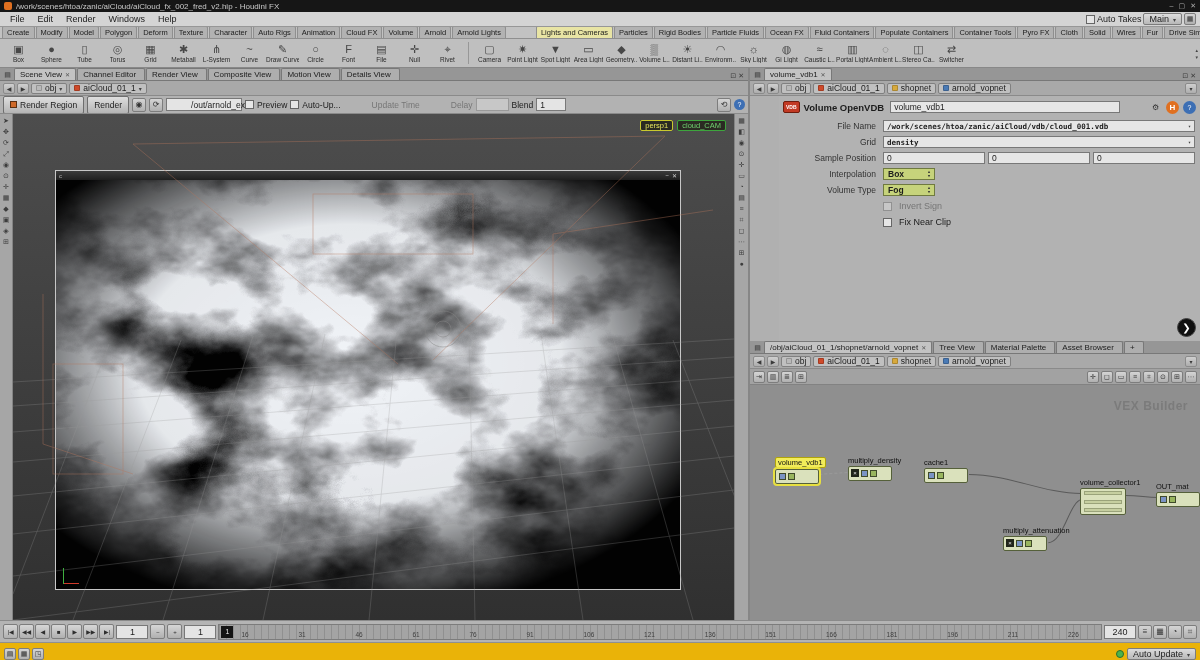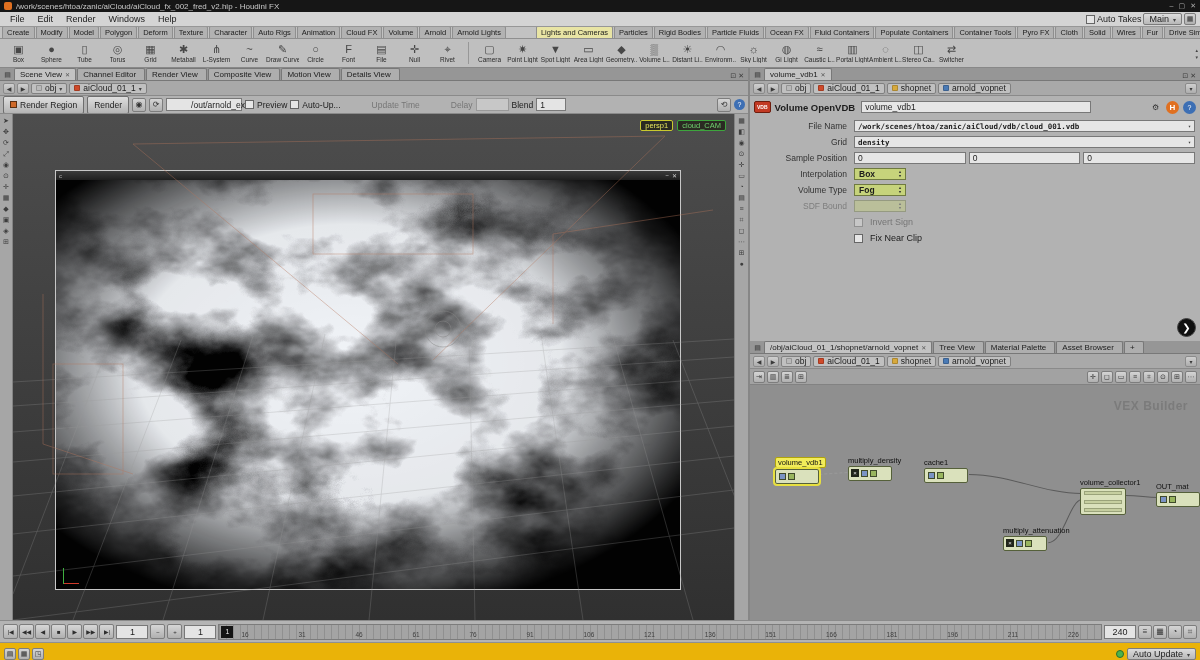--- a/index.html
+++ b/index.html
@@ -80,21 +80,21 @@
   .vp-grid{position:absolute;inset:0;z-index:3;pointer-events:none;}
   .vp-labels{position:absolute;top:6px;right:8px;z-index:4;display:flex;gap:4px;}
   .cam-chip{border-radius:2px;padding:0 4px;height:11px;display:flex;align-items:center;font-size:7.5px;background:rgba(25,25,12,.65);}
   .cam-chip.persp{border:1px solid #c9c92e;color:#e3e35c;}
   .cam-chip.cam{border:1px solid #3da53d;color:#6fd06f;}
   .axis{position:absolute;left:50px;bottom:36px;width:22px;height:22px;z-index:4;}
   .ax-x{position:absolute;left:0;bottom:0;width:16px;height:1px;background:#d03a2a;}
   .ax-y{position:absolute;left:0;bottom:0;width:1px;height:16px;background:#3fae3f;}
 
   
-  .params{flex:1;background:#b2b2b2;overflow:hidden;position:relative;}
+  .params{flex:1;background:#b2b2b2;overflow:hidden;position:relative;margin-left:29px;}
   .phead{height:22px;display:flex;align-items:center;gap:4px;padding:0 4px;}
   .vdb-badge{background:#c23a24;color:#fff;font-size:5px;font-weight:bold;border-radius:2px;padding:2px 2px;border:1px solid #6e1d0e;}
   .ptitle{font-weight:bold;font-size:9.5px;white-space:nowrap;}
   .namefield{width:230px;margin-left:2px;}
   .hicon{width:13px;height:13px;border-radius:50%;display:flex;align-items:center;justify-content:center;font-size:8px;}
   .hicon.gear{color:#333;}
   .hicon.houdini{background:#e07020;color:#fff;font-weight:bold;font-size:8px;}
   .hicon.help{background:#3d6fb4;color:#fff;font-size:7px;}
   .prow{display:flex;align-items:center;height:16px;padding:0 5px;gap:7px;}
   .plabel{width:92px;text-align:right;color:#333;font-size:8.5px;flex:0 0 auto;}
@@ -674,30 +674,20 @@
           <div class="plabel">Volume Type</div>
           <div class="greendrop">
             <span>Fog</span>
             <span class="stepper">
                 <span>▴</span>
                 <span>▾</span>
               </span>
           </div>
         </div>
 
-        <div class="prow disabled">
-          <div class="plabel">SDF Bound</div>
-          <div class="greendrop">
-            <span></span>
-            <span class="stepper">
-                <span>▴</span>
-                <span>▾</span>
-              </span>
-          </div>
-        </div>
 
         <div class="prow disabled">
           <div class="plabel"></div>
           <span class="cb"></span>
           <span>Invert Sign</span>
         </div>
 
         <div class="prow">
           <div class="plabel"></div>
           <span class="cb"></span>

